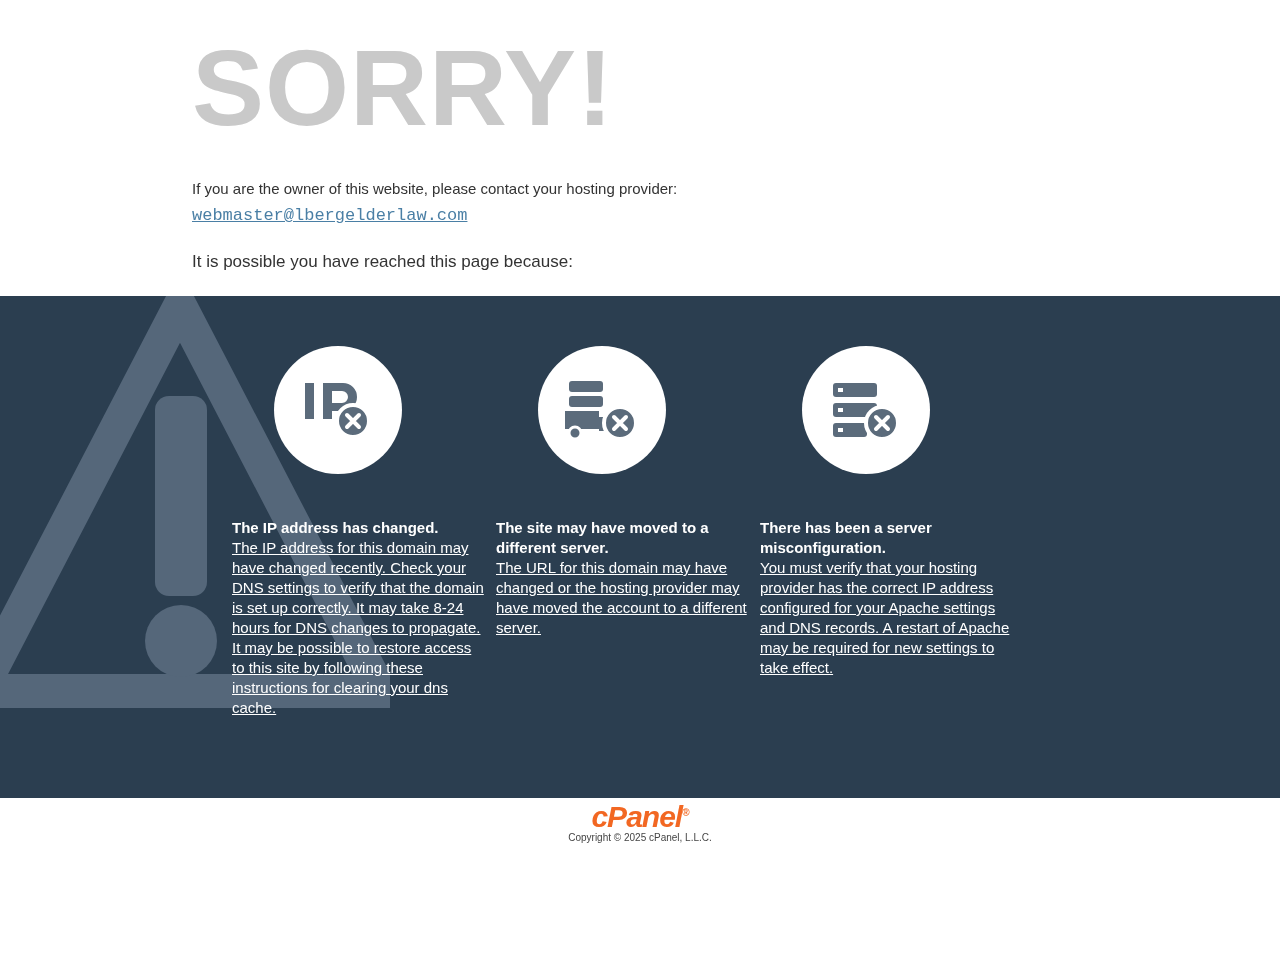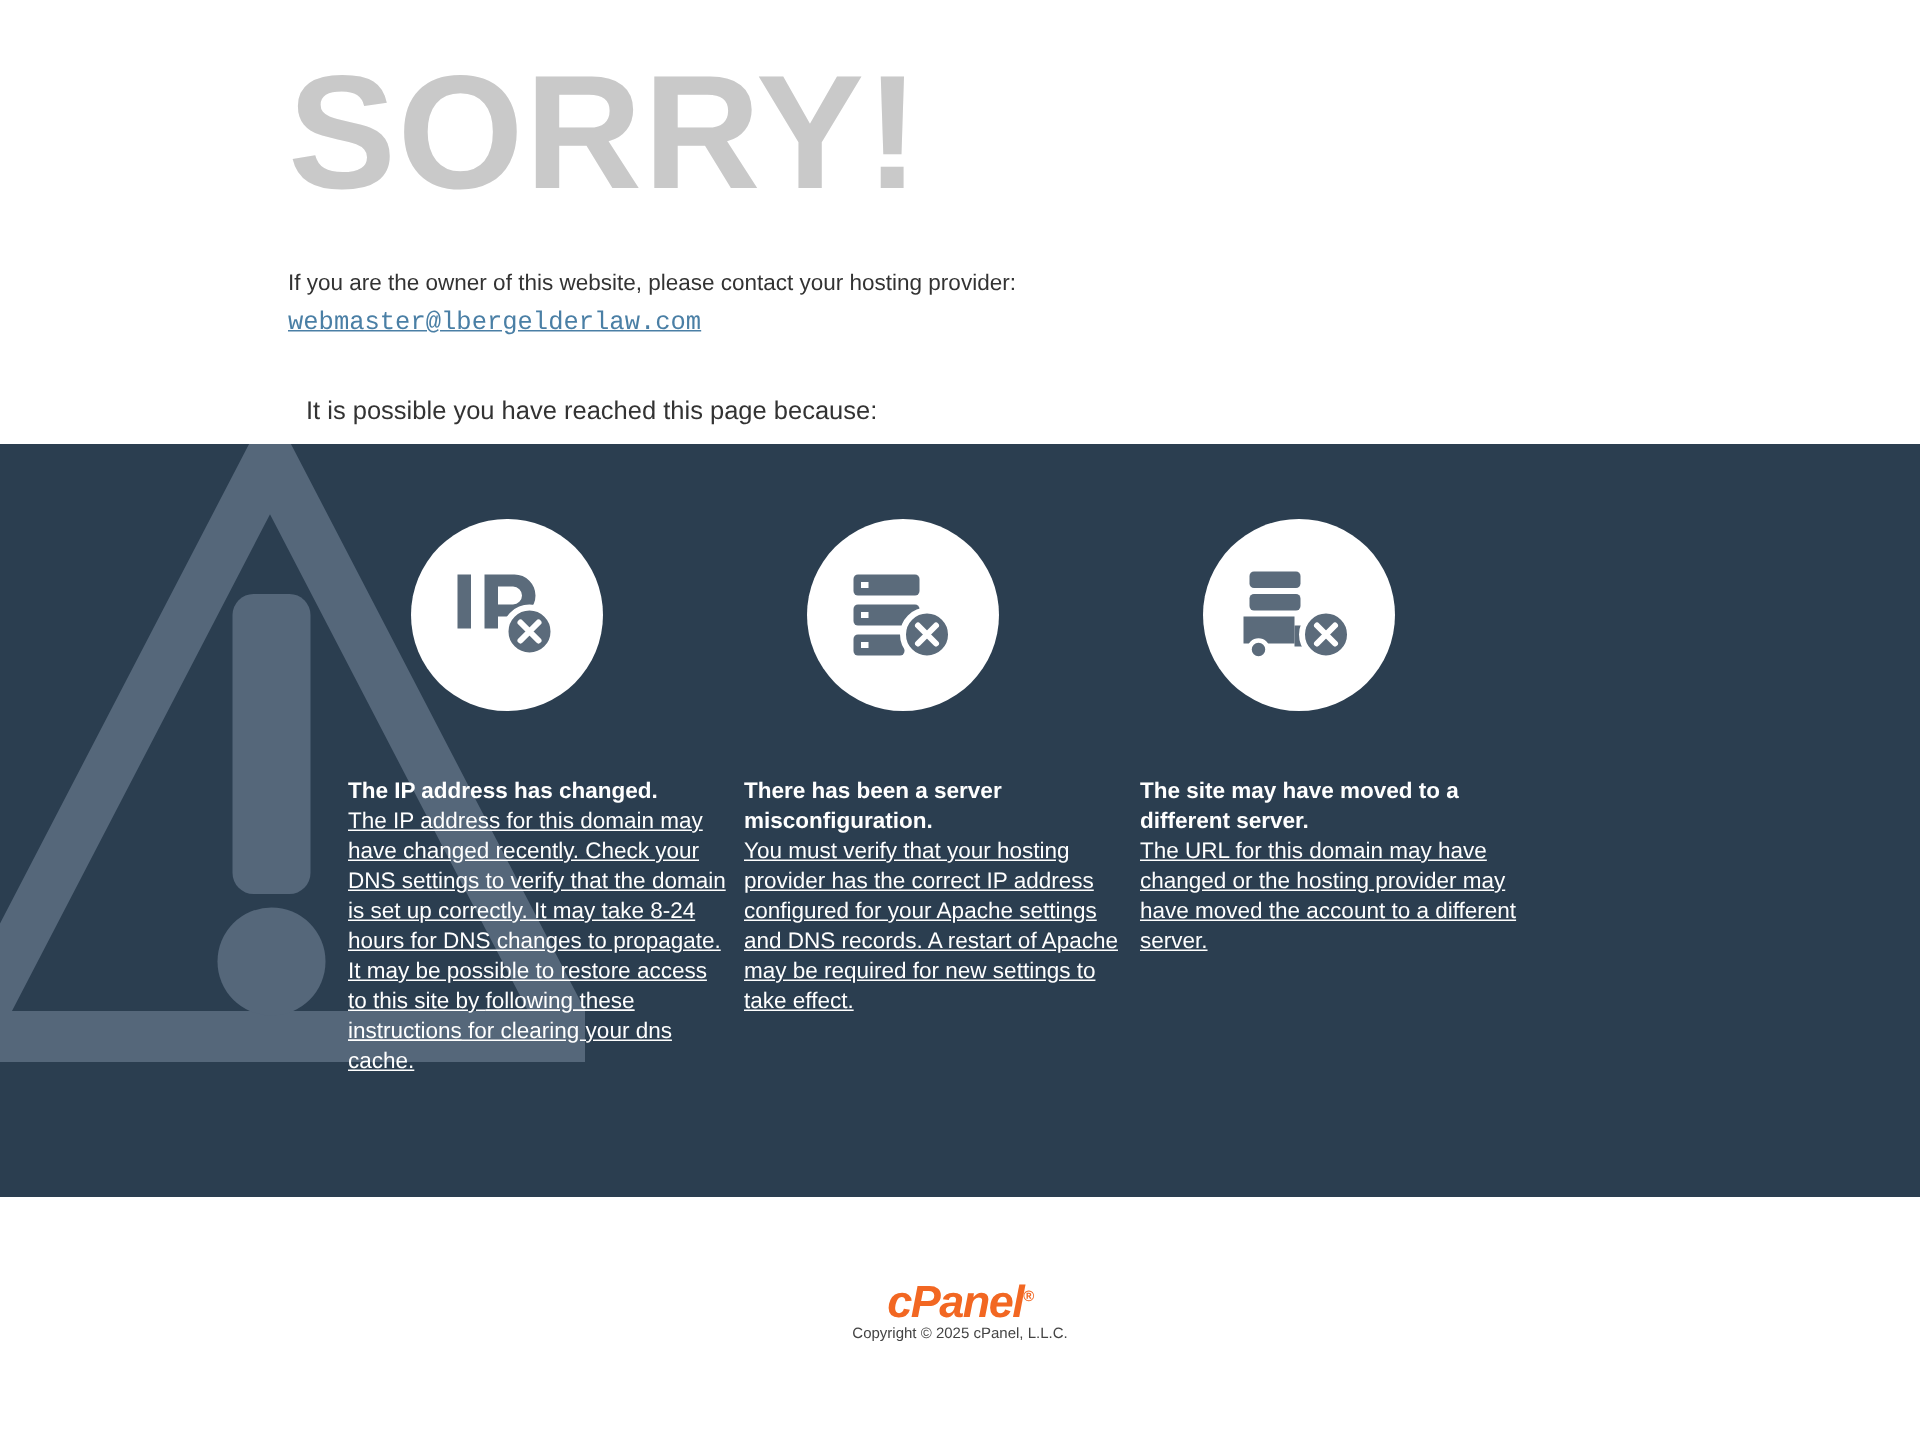--- a/index.html
+++ b/index.html
@@ -49,21 +49,21 @@
     display: inline-block;
     margin-top: 2px;
     font-size: 17px;
     line-height: 25px;
     color: #4a7fa5;
     text-decoration: underline;
     cursor: pointer;
     font-family: Liberation Mono, monospace;
   }
   .possible-line {
-    margin: 12px;
+    margin: 0;
     padding-top: 21px;
     font-size: 17px;
     line-height: 25px;
     color: #333333;
   }
 
   
   .mid {
     position: relative;
     height: 502px;
@@ -126,21 +126,20 @@
     color: #ffffff;
     text-decoration: underline;
     cursor: pointer;
   }
 
   
   .footer {
     height: 134px;
     background: #ffffff;
     text-align: center;
-    padding-top: 52px;
   }
   .cpanel-logo {
     display: inline-block;
     font-size: 30px;
     font-weight: bold;
     font-style: italic;
     color: #f26722;
     letter-spacing: -1px;
     line-height: 30px;
     position: relative;
@@ -182,55 +181,55 @@
         <div class="circle">
           <svg width="74" height="62" viewBox="0 0 74 62" xmlns="http://www.w3.org/2000/svg">
             <rect x="4" y="4" width="9" height="36" fill="#5b6b7b"></rect>
             <path d="M22 4 h20 a14 14 0 0 1 0 28 h-11 v8 h-9 z M31 12 v12 h10 a6 6 0 0 0 0 -12 z" fill="#5b6b7b"></path>
             <circle cx="52" cy="42" r="16" fill="#5b6b7b" stroke="#ffffff" stroke-width="4"></circle>
             <path d="M46 36 L58 48 M58 36 L46 48" stroke="#ffffff" stroke-width="4" stroke-linecap="round"></path>
           </svg>
         </div>
         <h3>The IP address has changed.</h3>
         <p><span>The IP address for this domain may have changed recently. Check your DNS settings to verify that the domain is set up correctly. It may take 8-24 hours for DNS changes to propagate. It may be possible to restore access to this site by </span><a class="inline-link">following these instructions</a><span> for clearing your dns cache.</span></p>
+      </div>
+
+      <div class="col c3">
+        <div class="circle">
+          <svg width="78" height="62" viewBox="0 0 78 62" xmlns="http://www.w3.org/2000/svg">
+            <rect x="6" y="2" width="34" height="11" rx="3" fill="#5b6b7b"></rect>
+            <rect x="6" y="17" width="34" height="11" rx="3" fill="#5b6b7b"></rect>
+            <path d="M2 32 h34 v18 h-34 z" fill="#5b6b7b"></path>
+            <path d="M36 38 h12 l8 10 v4 h-20 z" fill="#5b6b7b"></path>
+            <circle cx="12" cy="54" r="6" fill="#5b6b7b" stroke="#ffffff" stroke-width="3"></circle>
+            <circle cx="57" cy="44" r="16" fill="#5b6b7b" stroke="#ffffff" stroke-width="4"></circle>
+            <path d="M51 38 L63 50 M63 38 L51 50" stroke="#ffffff" stroke-width="4" stroke-linecap="round"></path>
+          </svg>
+        </div>
+        <h3>The site may have moved to a different server.</h3>
+        <p>The URL for this domain may have changed or the hosting provider may have moved the account to a different server.</p>
       </div>
 
       <div class="col c2">
         <div class="circle">
           <svg width="74" height="62" viewBox="0 0 74 62" xmlns="http://www.w3.org/2000/svg">
             <rect x="4" y="4" width="44" height="14" rx="3" fill="#5b6b7b"></rect>
             <rect x="4" y="24" width="44" height="14" rx="3" fill="#5b6b7b"></rect>
             <rect x="4" y="44" width="34" height="14" rx="3" fill="#5b6b7b"></rect>
             <rect x="9" y="9" width="5" height="4" fill="#ffffff"></rect>
             <rect x="9" y="29" width="5" height="4" fill="#ffffff"></rect>
             <rect x="9" y="49" width="5" height="4" fill="#ffffff"></rect>
             <circle cx="53" cy="44" r="16" fill="#5b6b7b" stroke="#ffffff" stroke-width="4"></circle>
             <path d="M47 38 L59 50 M59 38 L47 50" stroke="#ffffff" stroke-width="4" stroke-linecap="round"></path>
           </svg>
         </div>
         <h3>There has been a server misconfiguration.</h3>
         <p>You must verify that your hosting provider has the correct IP address configured for your Apache settings and DNS records. A restart of Apache may be required for new settings to take effect.</p>
       </div>
 
-      <div class="col c3">
-        <div class="circle">
-          <svg width="78" height="62" viewBox="0 0 78 62" xmlns="http://www.w3.org/2000/svg">
-            <rect x="6" y="2" width="34" height="11" rx="3" fill="#5b6b7b"></rect>
-            <rect x="6" y="17" width="34" height="11" rx="3" fill="#5b6b7b"></rect>
-            <path d="M2 32 h34 v18 h-34 z" fill="#5b6b7b"></path>
-            <path d="M36 38 h12 l8 10 v4 h-20 z" fill="#5b6b7b"></path>
-            <circle cx="12" cy="54" r="6" fill="#5b6b7b" stroke="#ffffff" stroke-width="3"></circle>
-            <circle cx="57" cy="44" r="16" fill="#5b6b7b" stroke="#ffffff" stroke-width="4"></circle>
-            <path d="M51 38 L63 50 M63 38 L51 50" stroke="#ffffff" stroke-width="4" stroke-linecap="round"></path>
-          </svg>
-        </div>
-        <h3>The site may have moved to a different server.</h3>
-        <p>The URL for this domain may have changed or the hosting provider may have moved the account to a different server.</p>
-      </div>
-
     </div>
   </div>
 
   <div class="footer">
     <div class="cpanel-logo"><span>cPanel</span><span class="reg">®</span></div>
     <div class="copyright">Copyright © 2025 cPanel, L.L.C.</div>
   </div>
 
 </div>
 

